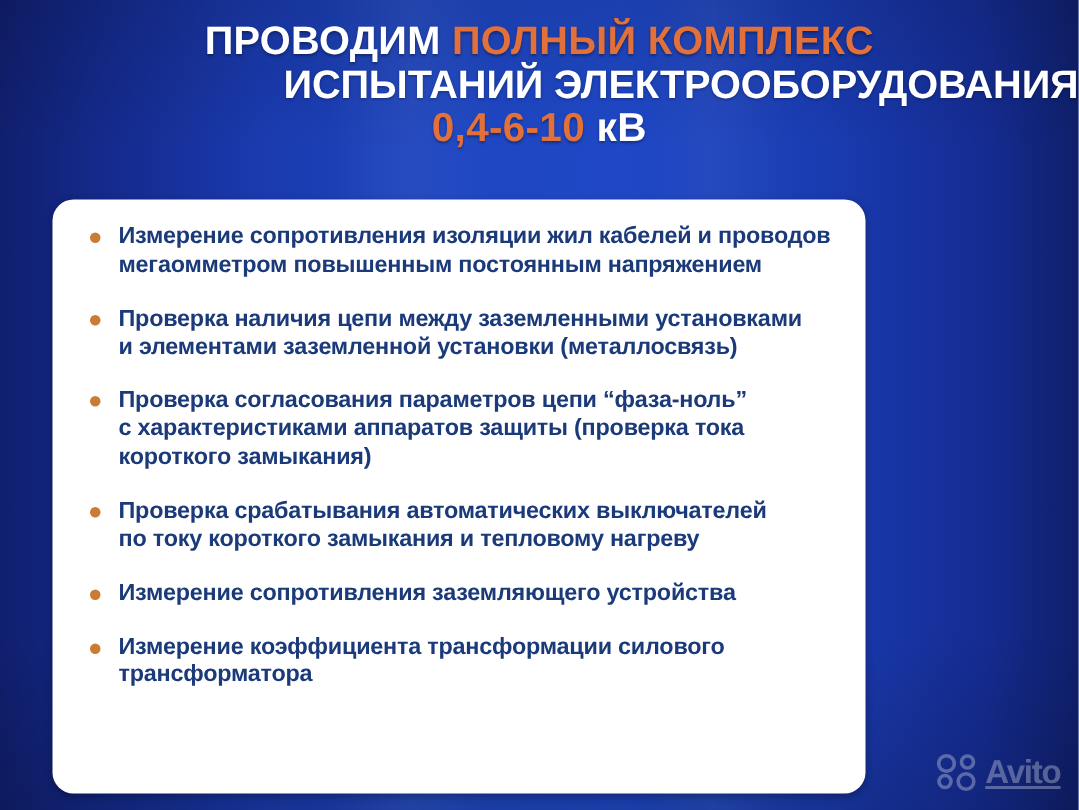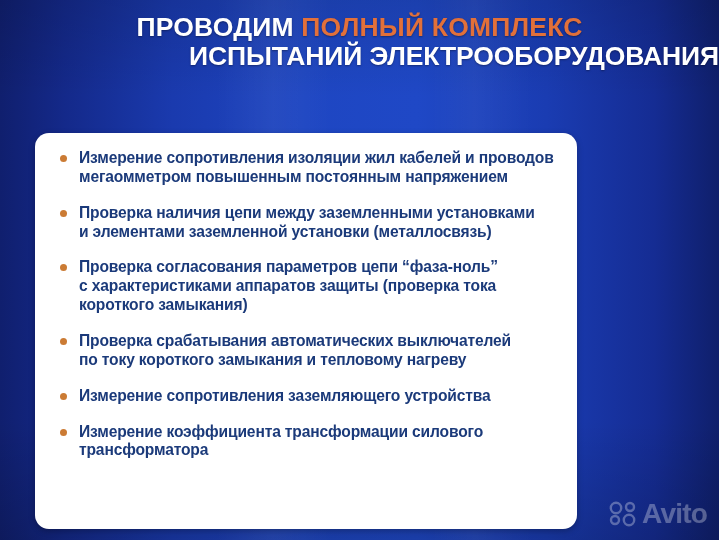--- a/index.html
+++ b/index.html
@@ -125,37 +125,39 @@
     position:absolute;
     right:12px; bottom:12px;
     display:flex;
     align-items:center;
     gap:3px;
     opacity:0.30;
     pointer-events:none;
   }
   #watermark-mark { display:block; }
   #watermark-text {
-    font-size:28px;
+    font-size:22px;
     font-weight:bold;
     color:#ffffff;
     letter-spacing:-0.8px;
     line-height:1;
+    text-decoration:underline;
   }
 </style>
 </head>
 <body>
 
 <div id="poster">
 
   <div id="bg-streaks"></div>
 
   <div id="headline">
     <span class="hl-line" id="hl-line-1"><span class="hl-white">ПРОВОДИМ</span> <span class="hl-accent">ПОЛНЫЙ КОМПЛЕКС</span></span>
     <span class="hl-line hl-white" id="hl-line-2">ИСПЫТАНИЙ  ЭЛЕКТРООБОРУДОВАНИЯ</span>
+    <span class="hl-line" id="hl-line-3"><span class="hl-accent">0,4-6-10</span> <span class="hl-white">кВ</span></span>
   </div>
 
   <div id="card">
     <ul id="bullet-list">
 
       <li class="bullet-item">
         <span class="bullet-dot"></span>
         <span class="bullet-text">
           <span class="ln">Измерение сопротивления изоляции жил кабелей и проводов</span>
           <span class="ln">мегаомметром повышенным постоянным напряжением</span>

